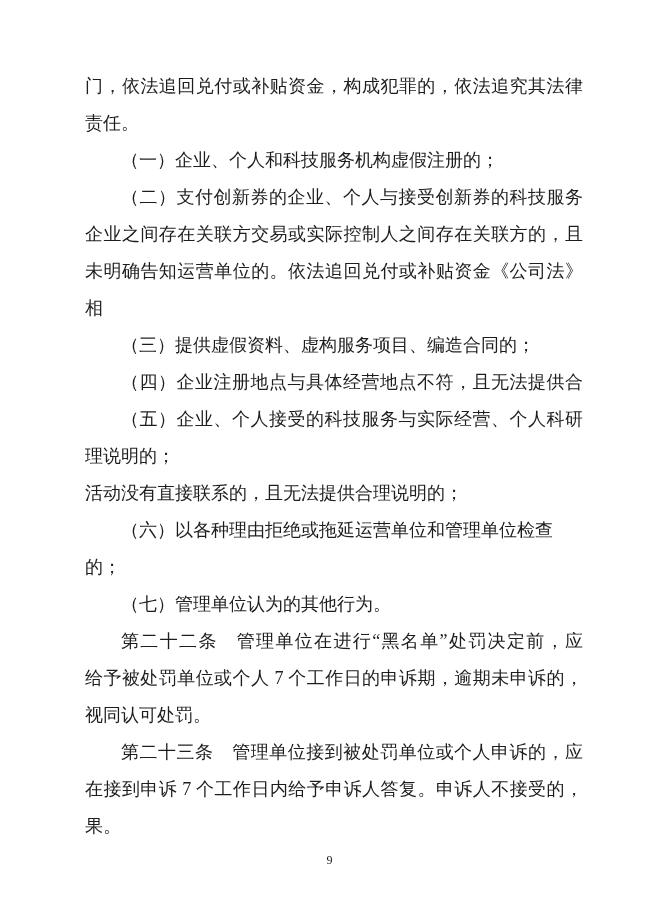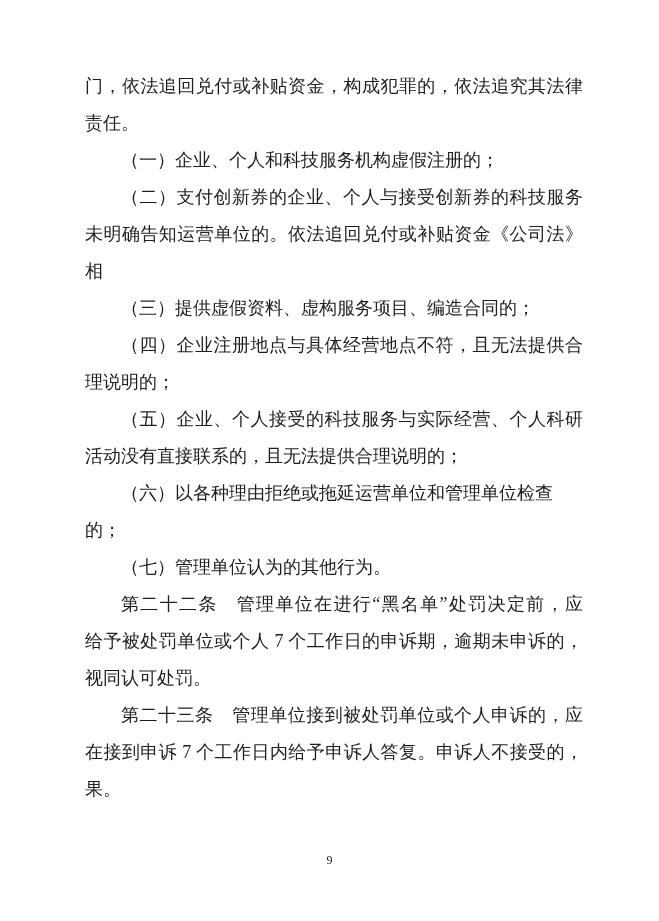--- a/index.html
+++ b/index.html
@@ -51,25 +51,26 @@
 </style>
 </head>
 <body>
 
 <div class="page">
   <div class="text-body" id="doc-body">
       <div class="line justify">门，依法追回兑付或补贴资金，构成犯罪的，依法追究其法律</div>
       <div class="line">责任。</div>
       <div class="line indent">（一）企业、个人和科技服务机构虚假注册的；</div>
       <div class="line indent justify">（二）支付创新券的企业、个人与接受创新券的科技服务</div>
+      <div class="line justify">企业之间存在关联方交易或实际控制人之间存在关联方的，且</div>
       <div class="line justify">未明确告知运营单位的。依法追回兑付或补贴资金《公司法》相</div>
       <div class="line indent">（三）提供虚假资料、虚构服务项目、编造合同的；</div>
       <div class="line indent justify">（四）企业注册地点与具体经营地点不符，且无法提供合</div>
+      <div class="line indent justify">（五）企业、个人接受的科技服务与实际经营、个人科研</div>
       <div class="line">理说明的；</div>
-      <div class="line indent justify">（五）企业、个人接受的科技服务与实际经营、个人科研</div>
       <div class="line">活动没有直接联系的，且无法提供合理说明的；</div>
       <div class="line indent">（六）以各种理由拒绝或拖延运营单位和管理单位检查的；</div>
       <div class="line indent">（七）管理单位认为的其他行为。</div>
       <div class="line indent justify"><span class="lead-bold">第二十二条</span><span>管理单位在进行“黑名单”处罚决定前，应</span></div>
       <div class="line justify">给予被处罚单位或个人 7 个工作日的申诉期，逾期未申诉的，</div>
       <div class="line">视同认可处罚。</div>
       <div class="line indent justify"><span class="lead-bold">第二十三条</span><span>管理单位接到被处罚单位或个人申诉的，应</span></div>
       <div class="line justify">在接到申诉 7 个工作日内给予申诉人答复。申诉人不接受的，</div>
       <div class="line">果。</div>
     </div>

